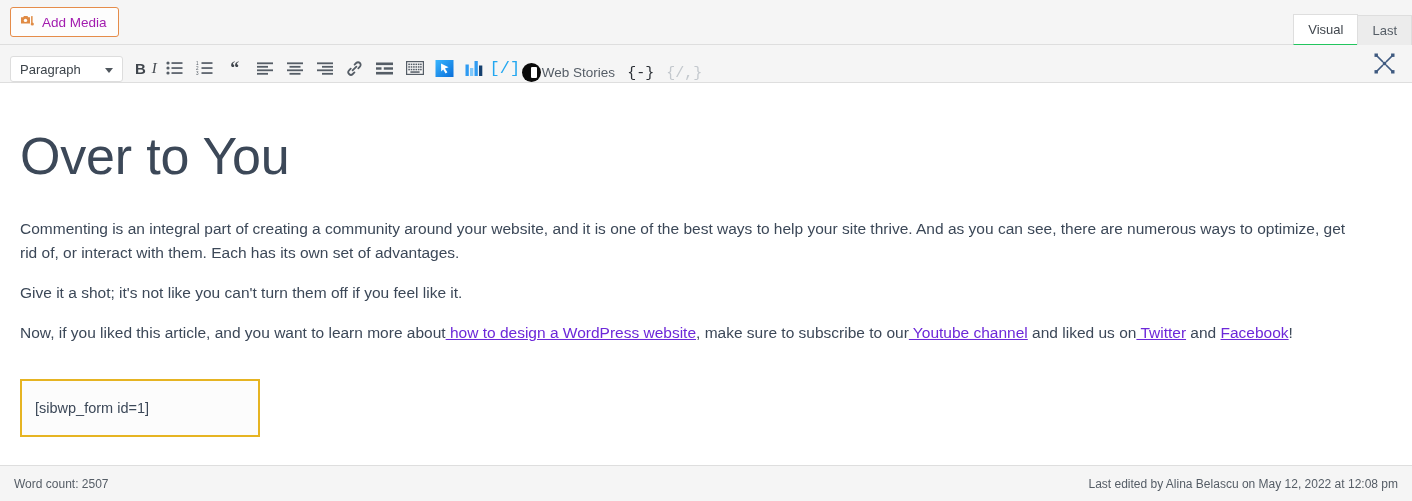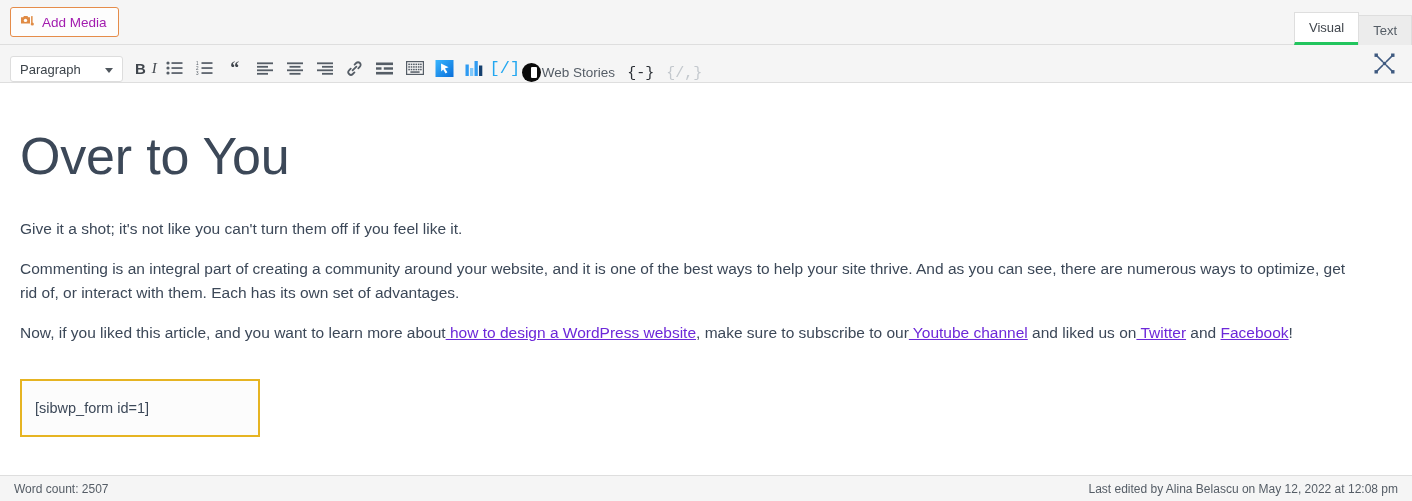--- a/index.html
+++ b/index.html
@@ -59,21 +59,21 @@
     color: #555d66;
     background: #ececec;
     border: 1px solid #dedede;
     border-bottom: none;
     margin-left: -1px;
     cursor: pointer;
     line-height: 16px;
   }
   .tab.active {
     background: #ffffff;
-    border-bottom: 3px solid #22c55e;
+    border-bottom: 1px solid #22c55e;
     color: #40464d;
   }
 
   
   .toolbar {
     position: relative;
     height: 38px;
     background: #f5f5f5;
     border-bottom: 1px solid #dedede;
     display: flex;
@@ -206,21 +206,21 @@
     padding-left: 13px;
     font-size: 14.5px;
     color: #3c4858;
     cursor: pointer;
   }
 
   
   .statusbar {
     position: absolute;
     left: 0; right: 0; bottom: 0;
-    height: 26px;
+    height: 36px;
     background: #f5f5f5;
     border-top: 1px solid #dedede;
     display: flex;
     align-items: center;
     justify-content: space-between;
     padding: 0 14px;
     box-sizing: border-box;
     font-size: 12px;
     color: #555d66;
   }
@@ -240,21 +240,21 @@
           <circle cx="5.5" cy="6.4" r="1.7" fill="#fdfdfd"></circle>
           <rect x="11.1" y="2" width="1.5" height="7.2" rx="0.6" fill="#e08b44"></rect>
           <circle cx="12.3" cy="10" r="1.6" fill="#e08b44"></circle>
         </svg>
       </span>
       <span class="label">Add Media</span>
     </div>
 
     <div class="tabs">
       <div class="tab active">Visual</div>
-      <div class="tab">Text</div>
+      <div class="tab">Last</div>
     </div>
   </div>
 
   <div class="toolbar">
 
     <div class="fmt-select">
       <span>Paragraph</span>
       <span class="caret"></span>
     </div>
 
@@ -436,25 +436,25 @@
           </g>
         </svg>
       </span>
     </div>
   </div>
 
   <div class="content">
     <h1 class="post-title">Over to You</h1>
 
     <p class="para">
+      <span>Commenting is an integral part of creating a community around your website, and it is one of the best ways to help your site thrive. And as you can see, there are numerous ways to optimize, get rid of, or interact with them. Each has its own set of advantages.</span>
+    </p>
+
+    <p class="para">
       <span>Give it a shot; it's not like you can't turn them off if you feel like it.</span>
-    </p>
-
-    <p class="para">
-      <span>Commenting is an integral part of creating a community around your website, and it is one of the best ways to help your site thrive. And as you can see, there are numerous ways to optimize, get rid of, or interact with them. Each has its own set of advantages.</span>
     </p>
 
     <p class="para">
       <span>Now, if you liked this article, and you want to learn more about</span><a href="#"> how to design a WordPress website</a><span>, make sure to subscribe to our</span><a href="#"> Youtube channel</a><span> and liked us on</span><a href="#"> Twitter</a><span> and </span><a href="#">Facebook</a><span>!</span>
     </p>
 
     <div class="shortcode-box">
       <span>[sibwp_form id=1]</span>
     </div>
   </div>

